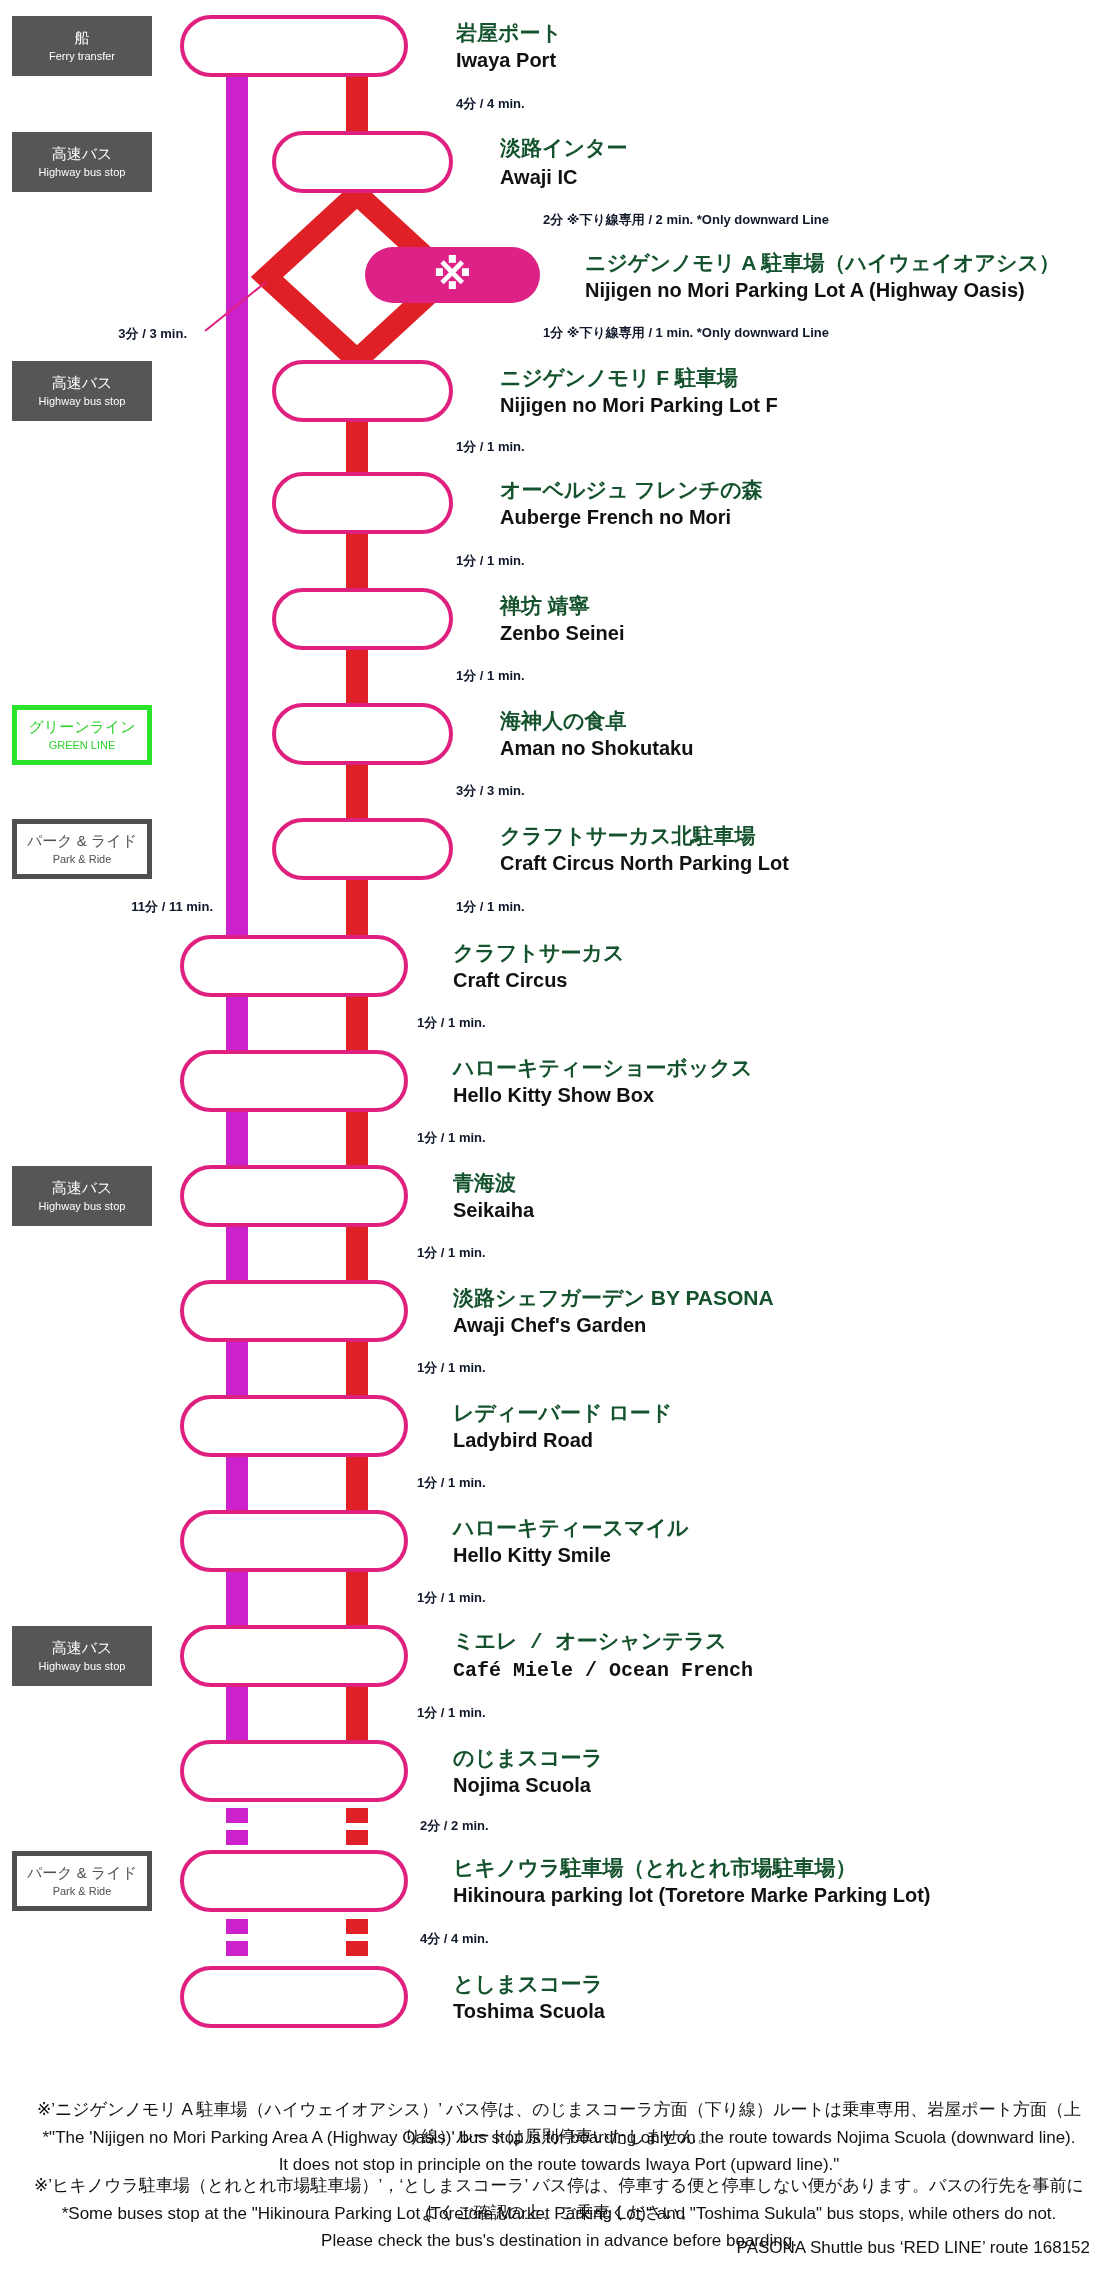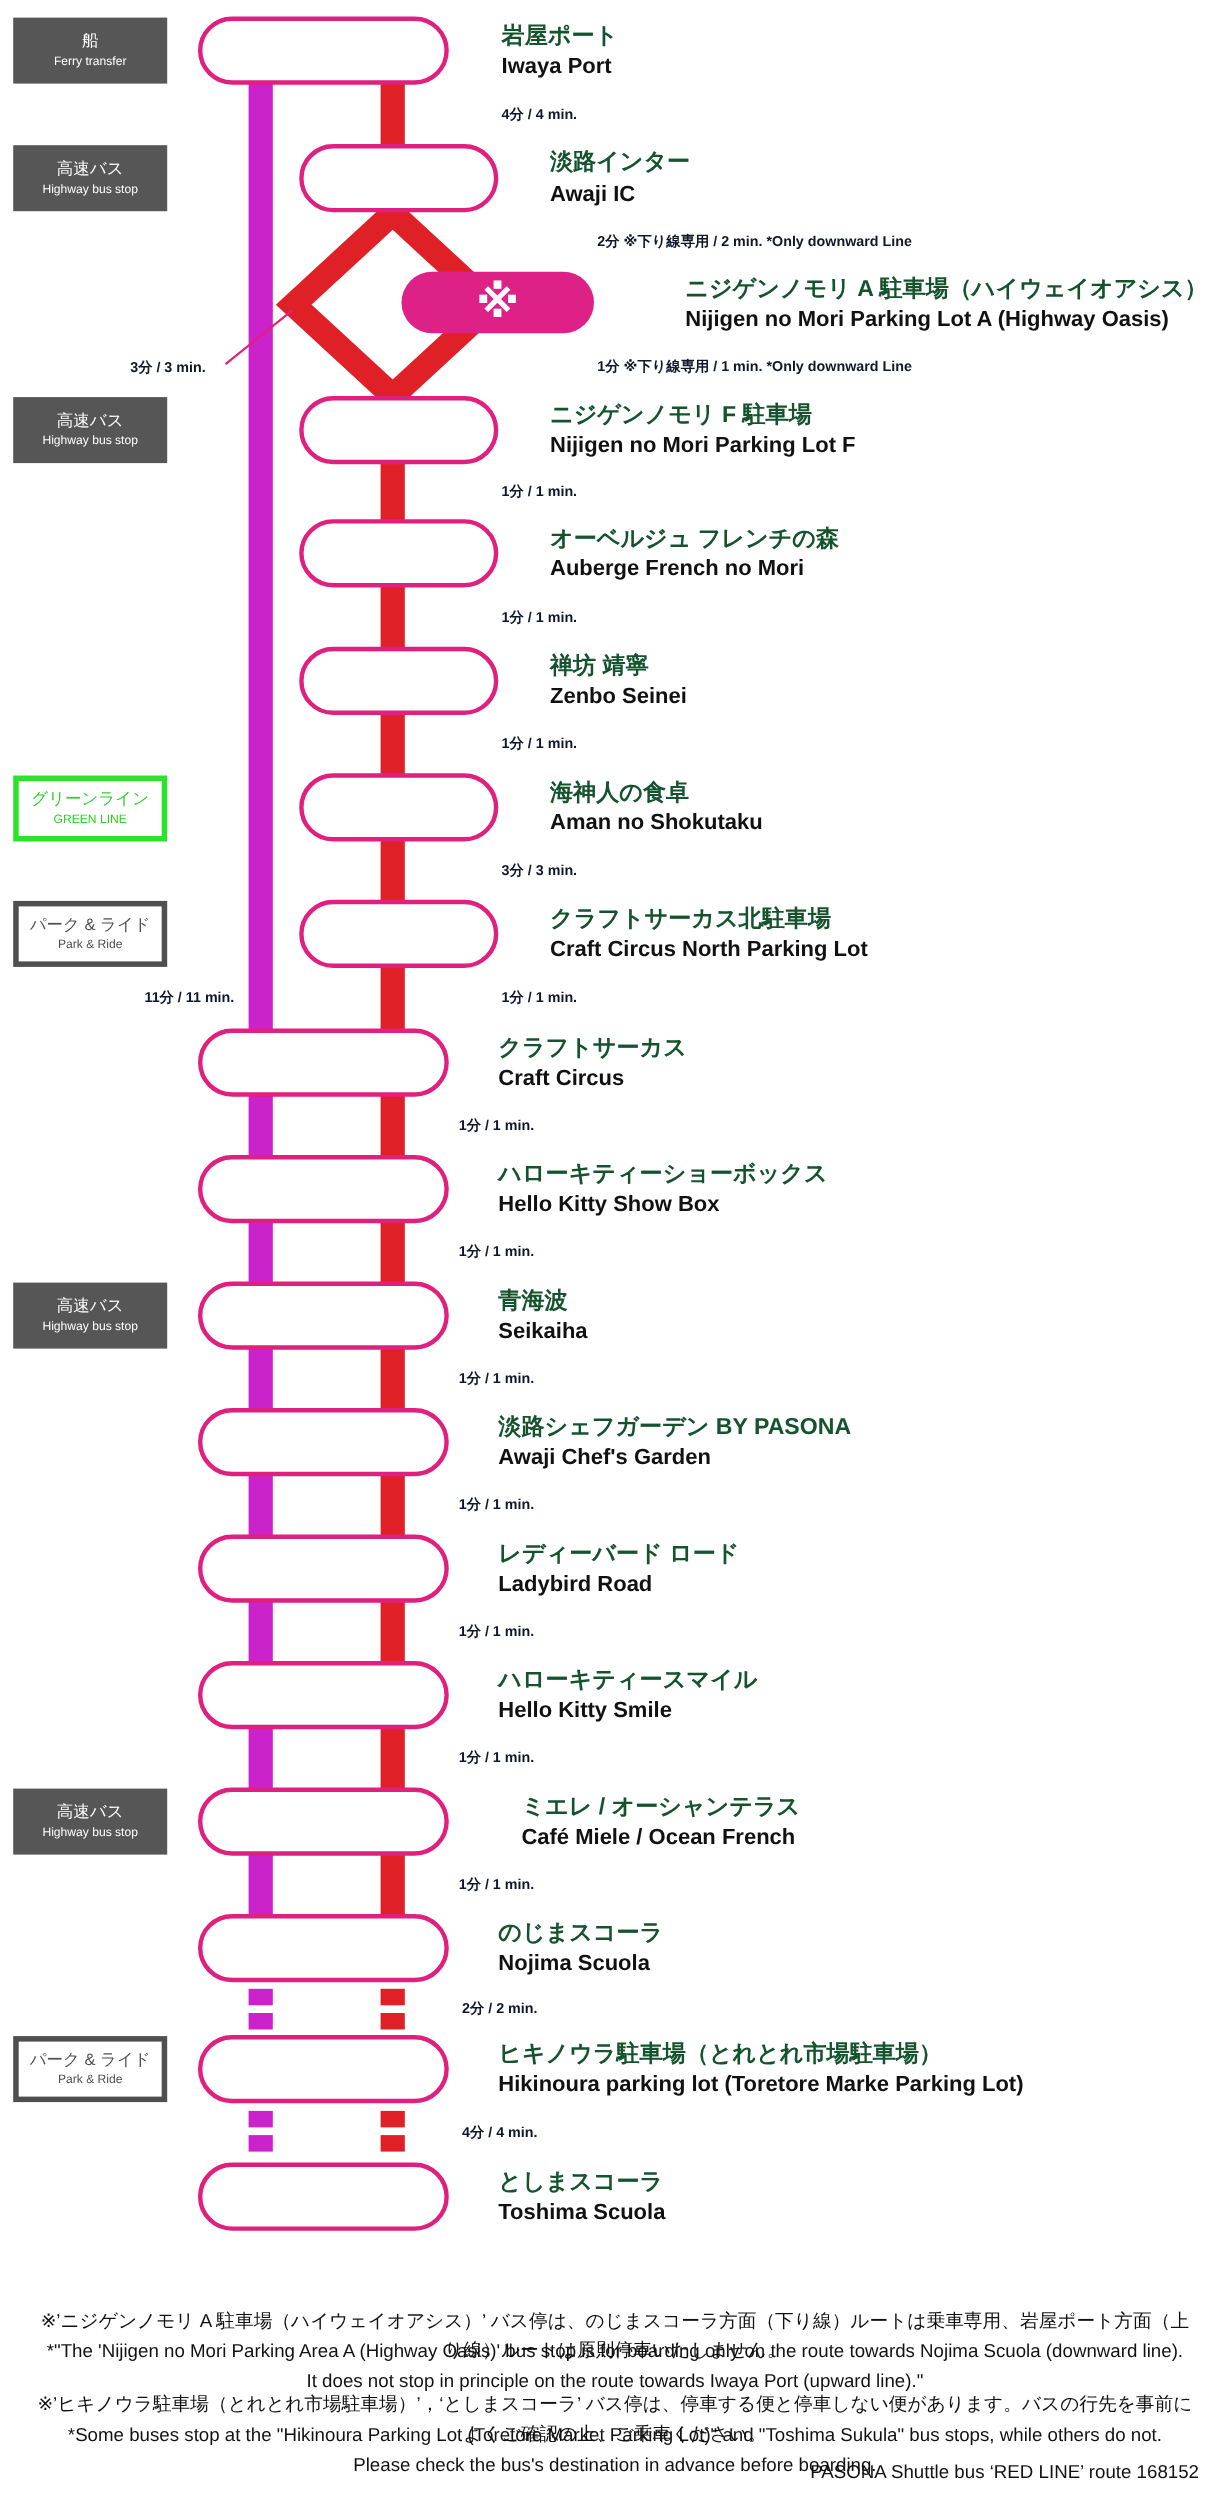--- a/index.html
+++ b/index.html
@@ -83,21 +83,21 @@
   <div class="pill wide" style="top:1966px;"></div>
 
   <div class="stlabel" style="left:456px;top:17px;">
     <span class="jp">岩屋ポート</span>
     <span class="en">Iwaya Port</span>
   </div>
   <div class="stlabel" style="left:500px;top:133px;justify-content:space-between;">
     <span class="jp">淡路インター</span>
     <span class="en">Awaji IC</span>
   </div>
-  <div class="stlabel" style="left:585px;top:247px;margin-left:38px;">
+  <div class="stlabel" style="left:585px;top:247px;">
     <span class="jp">ニジゲンノモリ A 駐車場（ハイウェイオアシス）</span>
     <span class="en">Nijigen no Mori Parking Lot A (Highway Oasis)</span>
   </div>
   <div class="stlabel" style="left:500px;top:362px;">
     <span class="jp">ニジゲンノモリ F 駐車場</span>
     <span class="en">Nijigen no Mori Parking Lot F</span>
   </div>
   <div class="stlabel" style="left:500px;top:474px;">
     <span class="jp">オーベルジュ フレンチの森</span>
     <span class="en">Auberge French no Mori</span>
@@ -131,21 +131,21 @@
     <span class="en">Awaji Chef's Garden</span>
   </div>
   <div class="stlabel" style="left:453px;top:1397px;">
     <span class="jp">レディーバード ロード</span>
     <span class="en">Ladybird Road</span>
   </div>
   <div class="stlabel" style="left:453px;top:1512px;">
     <span class="jp">ハローキティースマイル</span>
     <span class="en">Hello Kitty Smile</span>
   </div>
-  <div class="stlabel" style="left:474px;top:1627px;">
+  <div class="stlabel" style="left:453px;top:1627px;font-family:Liberation Mono, monospace;">
     <span class="jp">ミエレ / オーシャンテラス</span>
     <span class="en">Café Miele / Ocean French</span>
   </div>
   <div class="stlabel" style="left:453px;top:1742px;">
     <span class="jp">のじまスコーラ</span>
     <span class="en">Nojima Scuola</span>
   </div>
   <div class="stlabel" style="left:453px;top:1852px;">
     <span class="jp">ヒキノウラ駐車場（とれとれ市場駐車場）</span>
     <span class="en">Hikinoura parking lot (Toretore Marke Parking Lot)</span>

